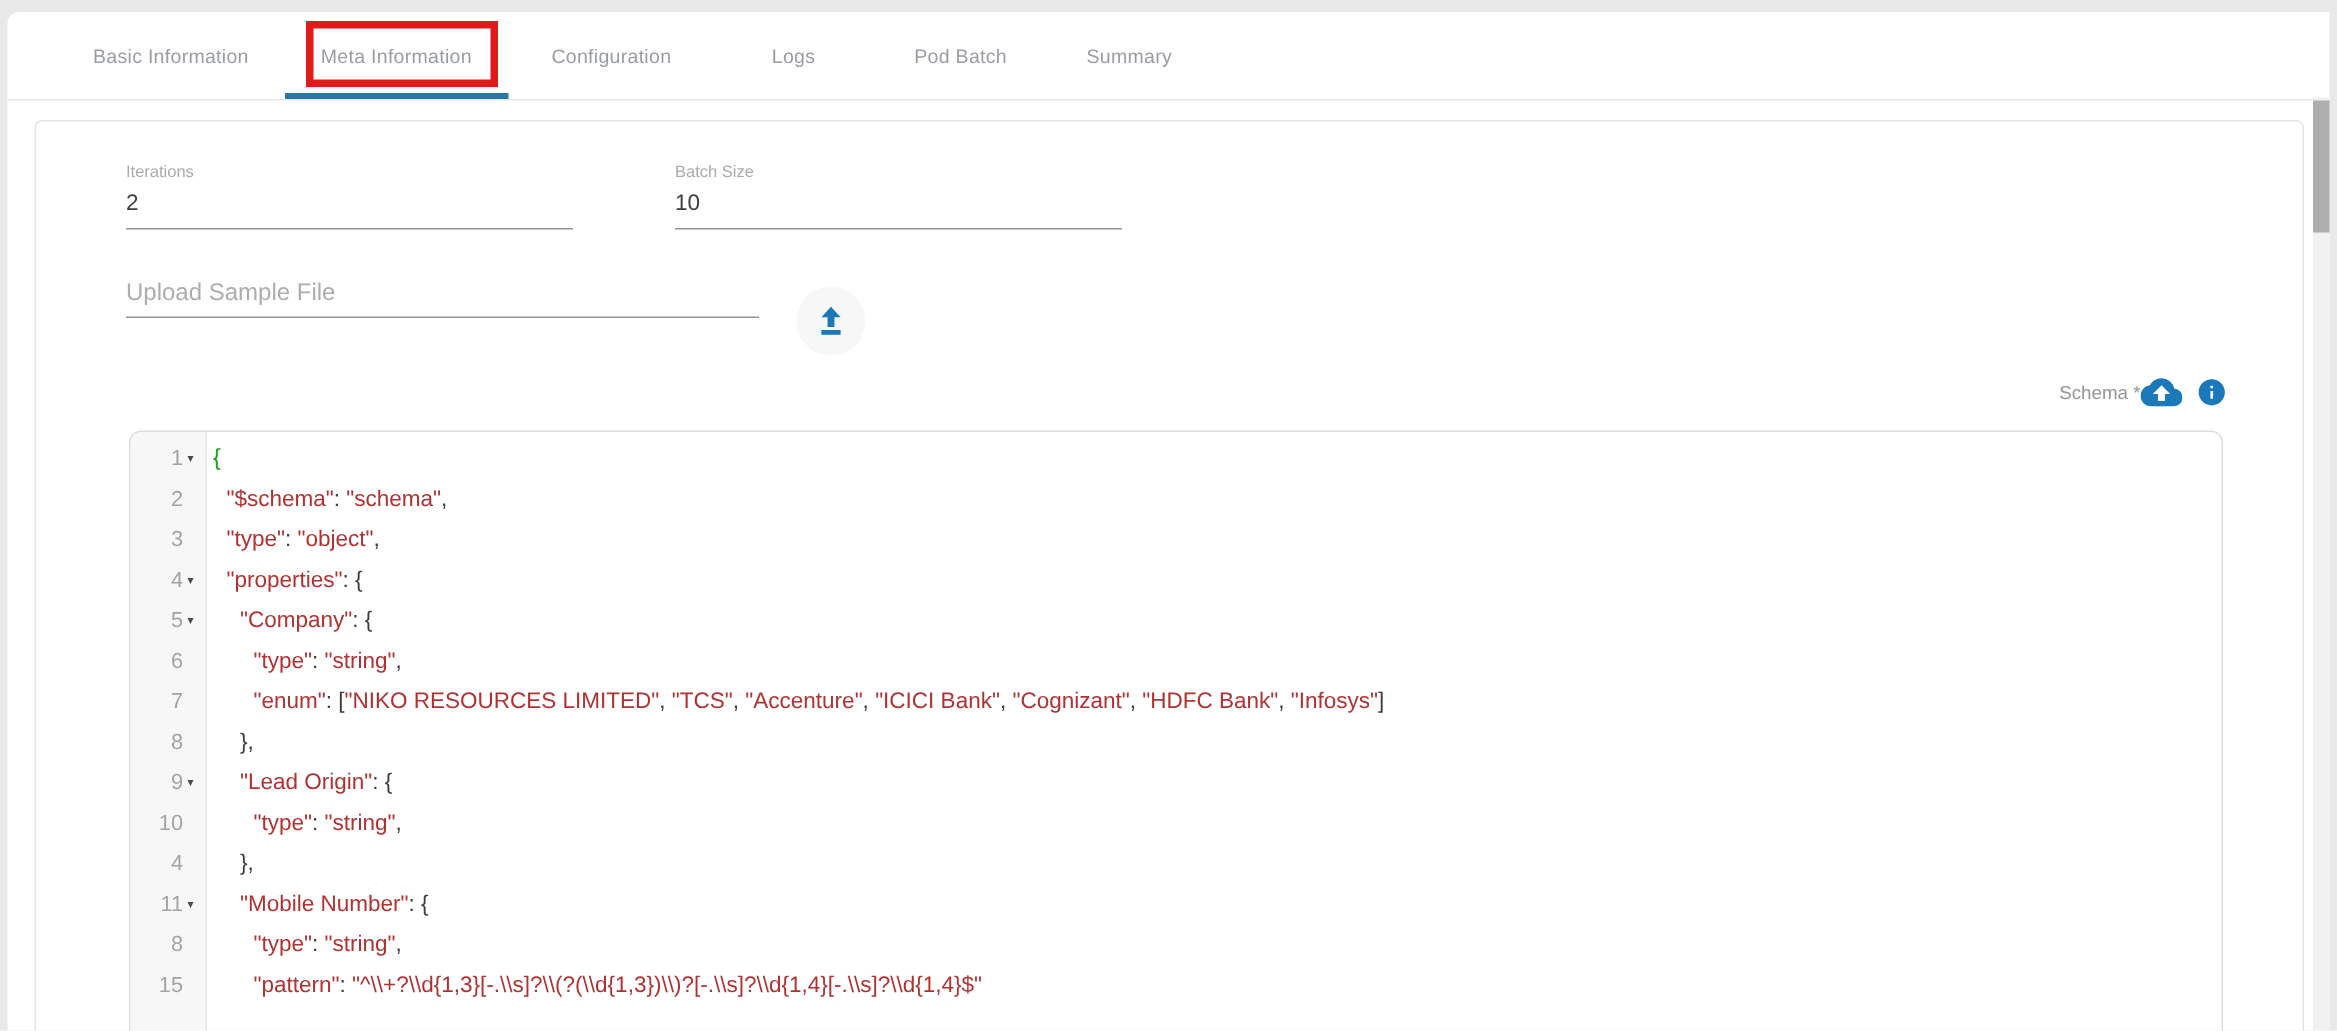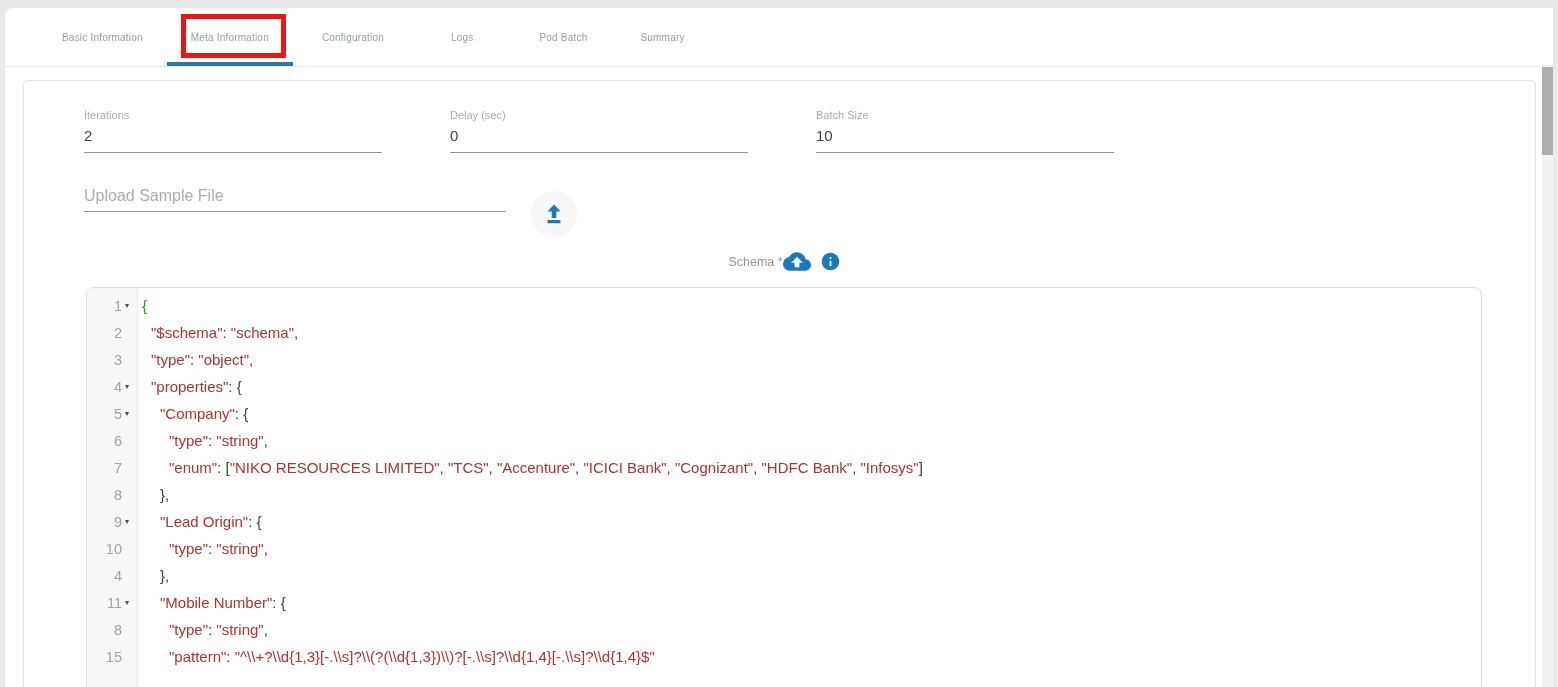--- a/index.html
+++ b/index.html
@@ -4,21 +4,21 @@
 <style>
   html,body{margin:0;padding:0}
   body{width:1558px;height:687px;overflow:hidden;background:#e9e9e9;
        font-family:"Liberation Sans",sans-serif;position:relative}
   .panel{position:absolute;left:5px;top:8px;width:1548px;height:679px;background:#fff;border-radius:8px 0 0 0}
 
   
   .tabbar{position:relative;display:flex;align-items:stretch;height:58px;padding-left:33px}
   .tab-sep{height:1px;background:#e8e8e8;width:100%}
   .tab{position:relative;display:flex;align-items:center;padding:0 24px;
-       color:#999da3;font-size:10px;letter-spacing:.2px;cursor:pointer;white-space:nowrap}
+       color:#999da3;font-size:13px;letter-spacing:.2px;cursor:pointer;white-space:nowrap}
   .tab:nth-child(3){margin-left:5px}
   .tab:nth-child(4){margin-left:19px}
   .tab:nth-child(5){margin-left:18px}
   .tab:nth-child(6){margin-left:5px}
   .tab .underline{display:none;position:absolute;left:0;right:0;bottom:0;height:4px;background:#2a77a5}
   .tab.active .underline{display:block}
   .tab .annot{display:none;position:absolute;left:14px;right:7px;top:6px;bottom:8px;border:5px solid #e51717}
   .tab.annotated .annot{display:block}
 
   
@@ -28,21 +28,21 @@
   .fields-row{position:absolute;left:60px;top:28px;display:flex}
   .field{width:298px;margin-right:68px}
   .field .flabel{display:block;font-size:11px;color:#ababab;margin-bottom:6px}
   .field .fvalue{display:block;font-size:15px;color:#3f3f3f;padding-bottom:8px;border-bottom:1px solid #949494}
 
   .upload-field{position:absolute;left:60px;top:100px;width:422px;height:30px;border-bottom:1px solid #949494}
   .upload-field .placeholder{font-size:16px;color:#adadad;line-height:30px}
   .upload-btn{position:absolute;left:507px;top:110px;width:46px;height:46px;border-radius:50%;
               background:#f7f7f7;border:none;cursor:pointer;display:flex;align-items:center;justify-content:center;padding:0}
 
-  .schema-head{position:absolute;left:60px;right:50px;top:170px;display:flex;justify-content:center;align-items:center}
+  .schema-head{position:absolute;left:60px;right:50px;top:170px;display:flex;justify-content:flex-end;align-items:center}
   .schema-label{font-size:12.5px;color:#969696}
   .schema-icons{display:flex;align-items:center;gap:9px}
   .icon-btn{background:none;border:none;padding:0;cursor:pointer;display:flex;align-items:center}
 
   
   .editor{position:absolute;left:62px;top:206px;width:1396px;height:434px;border:1px solid #dcdcdc;
           border-radius:8px;box-sizing:border-box;overflow:hidden;background:#fff}
   .gutter-bg{position:absolute;left:0;top:0;bottom:0;width:50px;background:#f7f7f7;border-right:1px solid #e8e8e8}
   .lines{position:relative;padding-top:4px}
   .row{display:flex;height:27px;align-items:center;font-size:15px}
@@ -97,24 +97,20 @@
   <div class="tab-sep"></div>
 
   <div class="card">
 
     <div class="fields-row" id="fieldsRow">
   <div class="field">
     <span class="flabel">Iterations</span>
     <span class="fvalue">2</span>
   </div>
 
-  <div class="field">
-    <span class="flabel">Delay (sec)</span>
-    <span class="fvalue">0</span>
-  </div>
 
   <div class="field">
     <span class="flabel">Batch Size</span>
     <span class="fvalue">10</span>
   </div>
 </div>
 
     <div class="upload-field">
       <span class="placeholder">Upload Sample File</span>
     </div>

